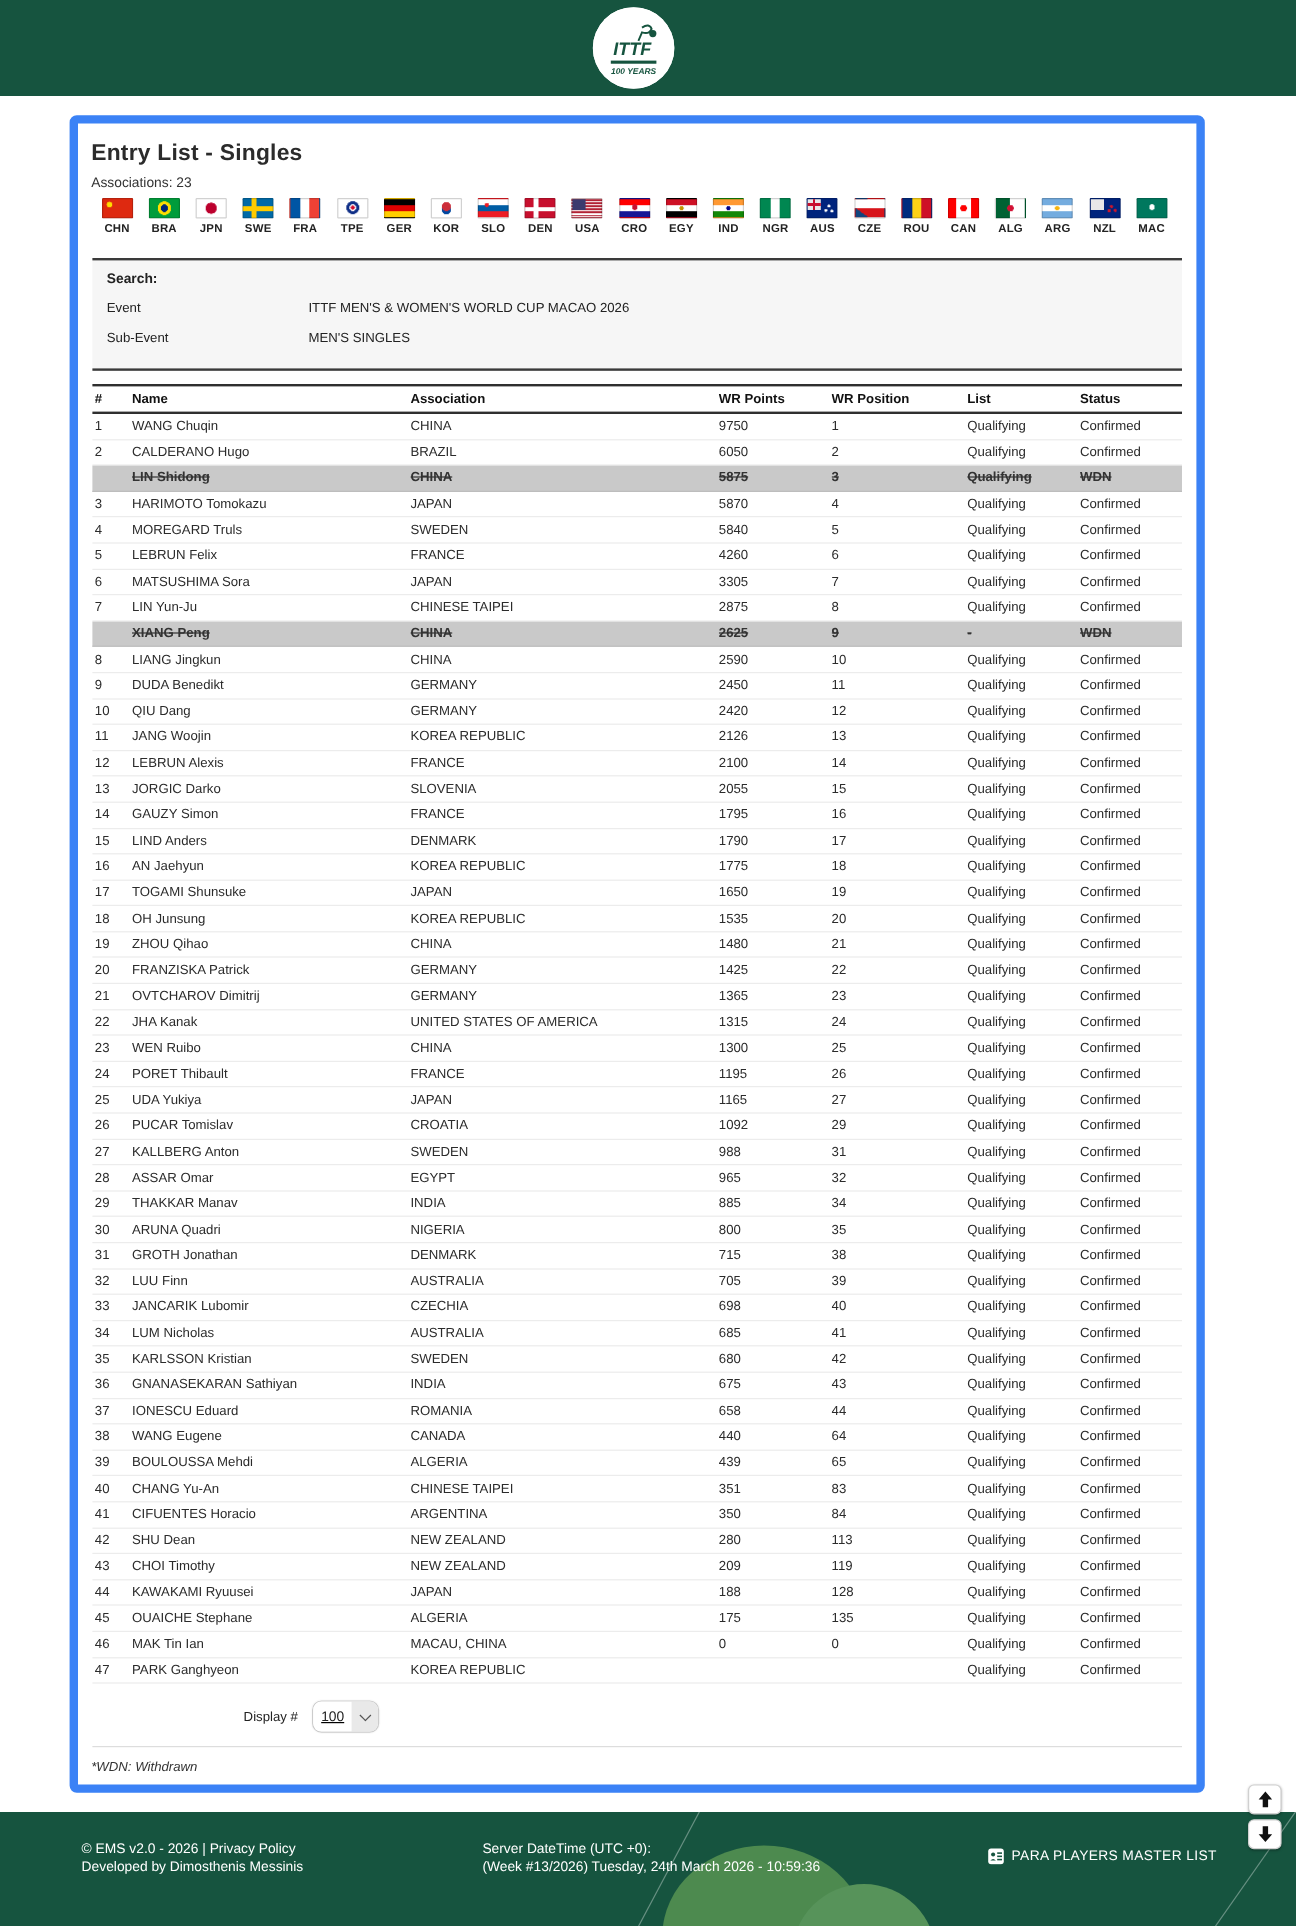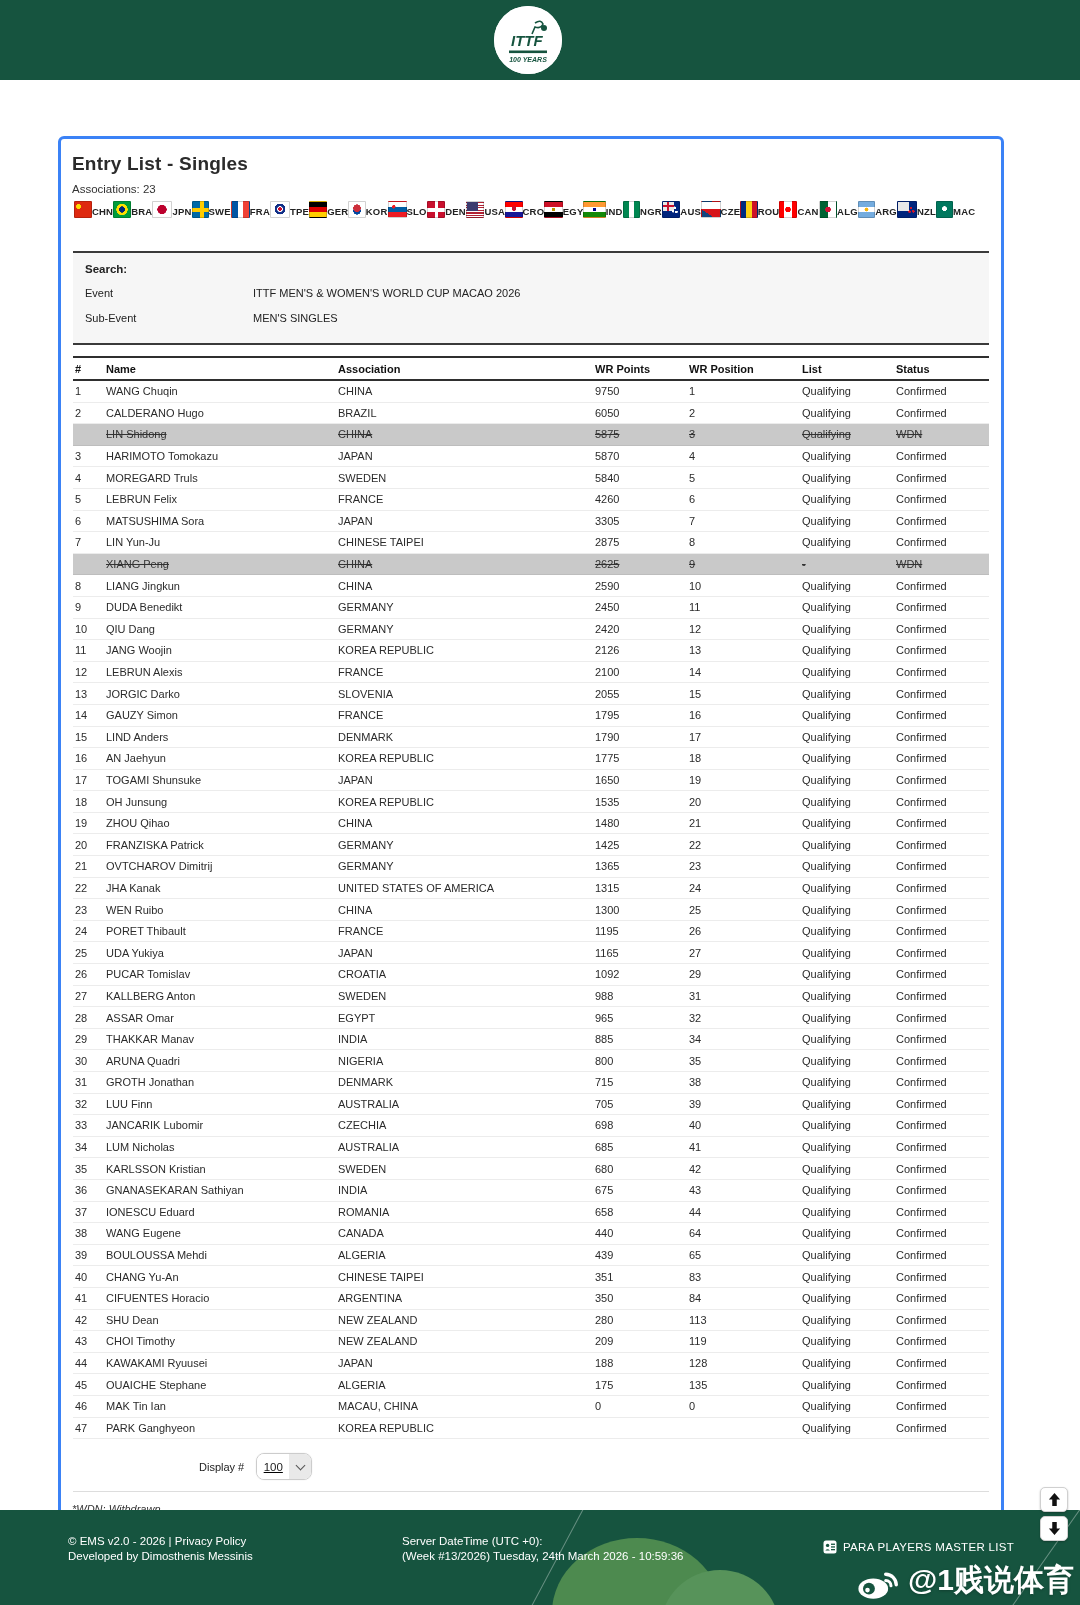--- a/index.html
+++ b/index.html
@@ -3,42 +3,42 @@
 <meta charset="utf-8">
 <style>
   * { margin:0; padding:0; box-sizing:border-box; }
   html,body { width:1080px; height:1605px; background:#fff; font-family:"Liberation Sans", sans-serif; overflow:hidden; position:relative; }
 
   
   .topbar { position:absolute; left:0; top:0; width:1080px; height:80px; background:#16543F; }
   .logo-circle { position:absolute; left:494px; top:6px; width:68px; height:68px; background:#fff; border-radius:50%; display:flex; align-items:flex-end; justify-content:center; }
 
   
-  .card { position:absolute; left:58px; top:96px; width:946px; height:1398px; background:#fff; border:3px solid #3b82f6; border-radius:6px;margin-top:40px; }
+  .card { position:absolute; left:58px; top:96px; width:946px; height:1398px; background:#fff; border:7px solid #3b82f6; border-radius:6px; }
   .page-title { position:absolute; left:11px; top:14px; font-size:19px; font-weight:bold; color:#2b2b2b; letter-spacing:.2px; }
   .assoc-label { position:absolute; left:11px; top:44px; font-size:11.5px; color:#333; }
 
   .flags-row { position:absolute; left:13px; top:62px; right:12px; display:flex; }
-  .flag-item { width:39.2px; flex:none; display:flex; flex-direction:row; align-items:center; }
+  .flag-item { width:39.2px; flex:none; display:flex; flex-direction:column; align-items:center; }
   .flag { width:26px; height:17px; border:1px solid rgba(0,0,0,.18); border-radius:1px; }
   .flag-code { font-size:9.5px; color:#222; margin-top:3px; font-weight:bold; letter-spacing:.2px; }
 
   
   .search-box { position:absolute; left:12px; right:12px; top:112px; height:94px; background:#f6f6f6; border-top:2px solid #3a3a3a; border-bottom:2px solid #3a3a3a; padding:10px 12px 0 12px; }
   .search-title { font-size:11.5px; font-weight:bold; color:#222; margin-bottom:12px; }
   .search-row { display:flex; margin-bottom:13px; font-size:11px; color:#222; }
   .search-row .lbl { width:168px; flex:none; }
   .search-row .val { font-weight:normal; }
 
   
   .table { position:absolute; left:12px; right:12px; top:217px; border-top:2px solid #2f2f2f; }
   .trow { display:grid; grid-template-columns:31px 232px 257px 94px 113px 94px 1fr; align-items:center; height:21.6px; font-size:11px; color:#2b2b2b; border-bottom:1px solid #ececec; padding:0 2px; }
   .trow.head { font-weight:bold; color:#111; height:23px; border-bottom:2px solid #2f2f2f; font-size:11px; }
   .trow.wdn { background:#c9c9c9; border-bottom:1px solid #bdbdbd; }
-  .trow.wdn .cell { text-decoration:line-through; color:#333; }
+  .trow.wdn .cell { text-decoration:line-through; color:#333;font-weight:bold; }
   .cell { overflow:hidden; white-space:nowrap; }
 
   
   .display-row { position:absolute; left:12px; top:1314px; display:flex; align-items:center; }
   .display-label { font-size:11px; color:#222; margin-left:126px; }
   .display-select { margin-left:12px; width:56px; height:27px; border:1px solid #ccc; border-radius:8px; background:#fff; display:flex; align-items:stretch; overflow:hidden; cursor:pointer; box-shadow:0 0 0 1px rgba(0,0,0,.02);text-decoration:underline; }
   .display-select .sel-val { flex:1; display:flex; align-items:center; justify-content:center; font-size:11.5px; color:#222; background:#fff; }
   .display-select .sel-arrow { width:22px; background:#e9e9e9; display:flex; align-items:center; justify-content:center; }
   .chev { width:7px; height:7px; border-right:1.6px solid #555; border-bottom:1.6px solid #555; transform:rotate(45deg); margin-top:-3px; }
 
@@ -679,30 +679,20 @@
       <rect x="0.5" y="0.5" width="13" height="13" rx="2.5" fill="#ffffff"></rect>
       <circle cx="4.6" cy="5.4" r="1.7" fill="#16543F"></circle>
       <path d="M2.3 10.5 q2.3 -2.6 4.6 0 z" fill="#16543F"></path>
       <rect x="8" y="3.6" width="4" height="1.3" fill="#16543F"></rect>
       <rect x="8" y="6.3" width="4" height="1.3" fill="#16543F"></rect>
       <rect x="8" y="9" width="4" height="1.3" fill="#16543F"></rect>
     </svg>
     <span>PARA PLAYERS MASTER LIST</span>
   </div>
 
-  <div class="watermark">
-    <svg width="46" height="40" viewBox="0 0 48 40">
-      <ellipse cx="18" cy="28" rx="15.5" ry="10.5" fill="#ffffff"></ellipse>
-      <circle cx="13.5" cy="28" r="6.2" fill="#16543F"></circle>
-      <circle cx="12" cy="29.5" r="2.4" fill="#ffffff"></circle>
-      <path d="M31 13 a11 11 0 0 1 11 11" stroke="#ffffff" stroke-width="3.6" fill="none" stroke-linecap="round"></path>
-      <path d="M31 19.5 a5.5 5.5 0 0 1 5.5 5.5" stroke="#ffffff" stroke-width="3.2" fill="none" stroke-linecap="round"></path>
-    </svg>
-    <span class="watermark-text">@1贱说体育</span>
-  </div>
 </div>
 
 <div class="scroll-btns">
   <div class="scroll-btn">
     <svg width="15" height="15" viewBox="0 0 16 16">
       <polygon points="8,1 14,8 10.4,8 10.4,15 5.6,15 5.6,8 2,8" fill="#111111"></polygon>
     </svg>
   </div>
   <div class="scroll-btn">
     <svg width="15" height="15" viewBox="0 0 16 16">

